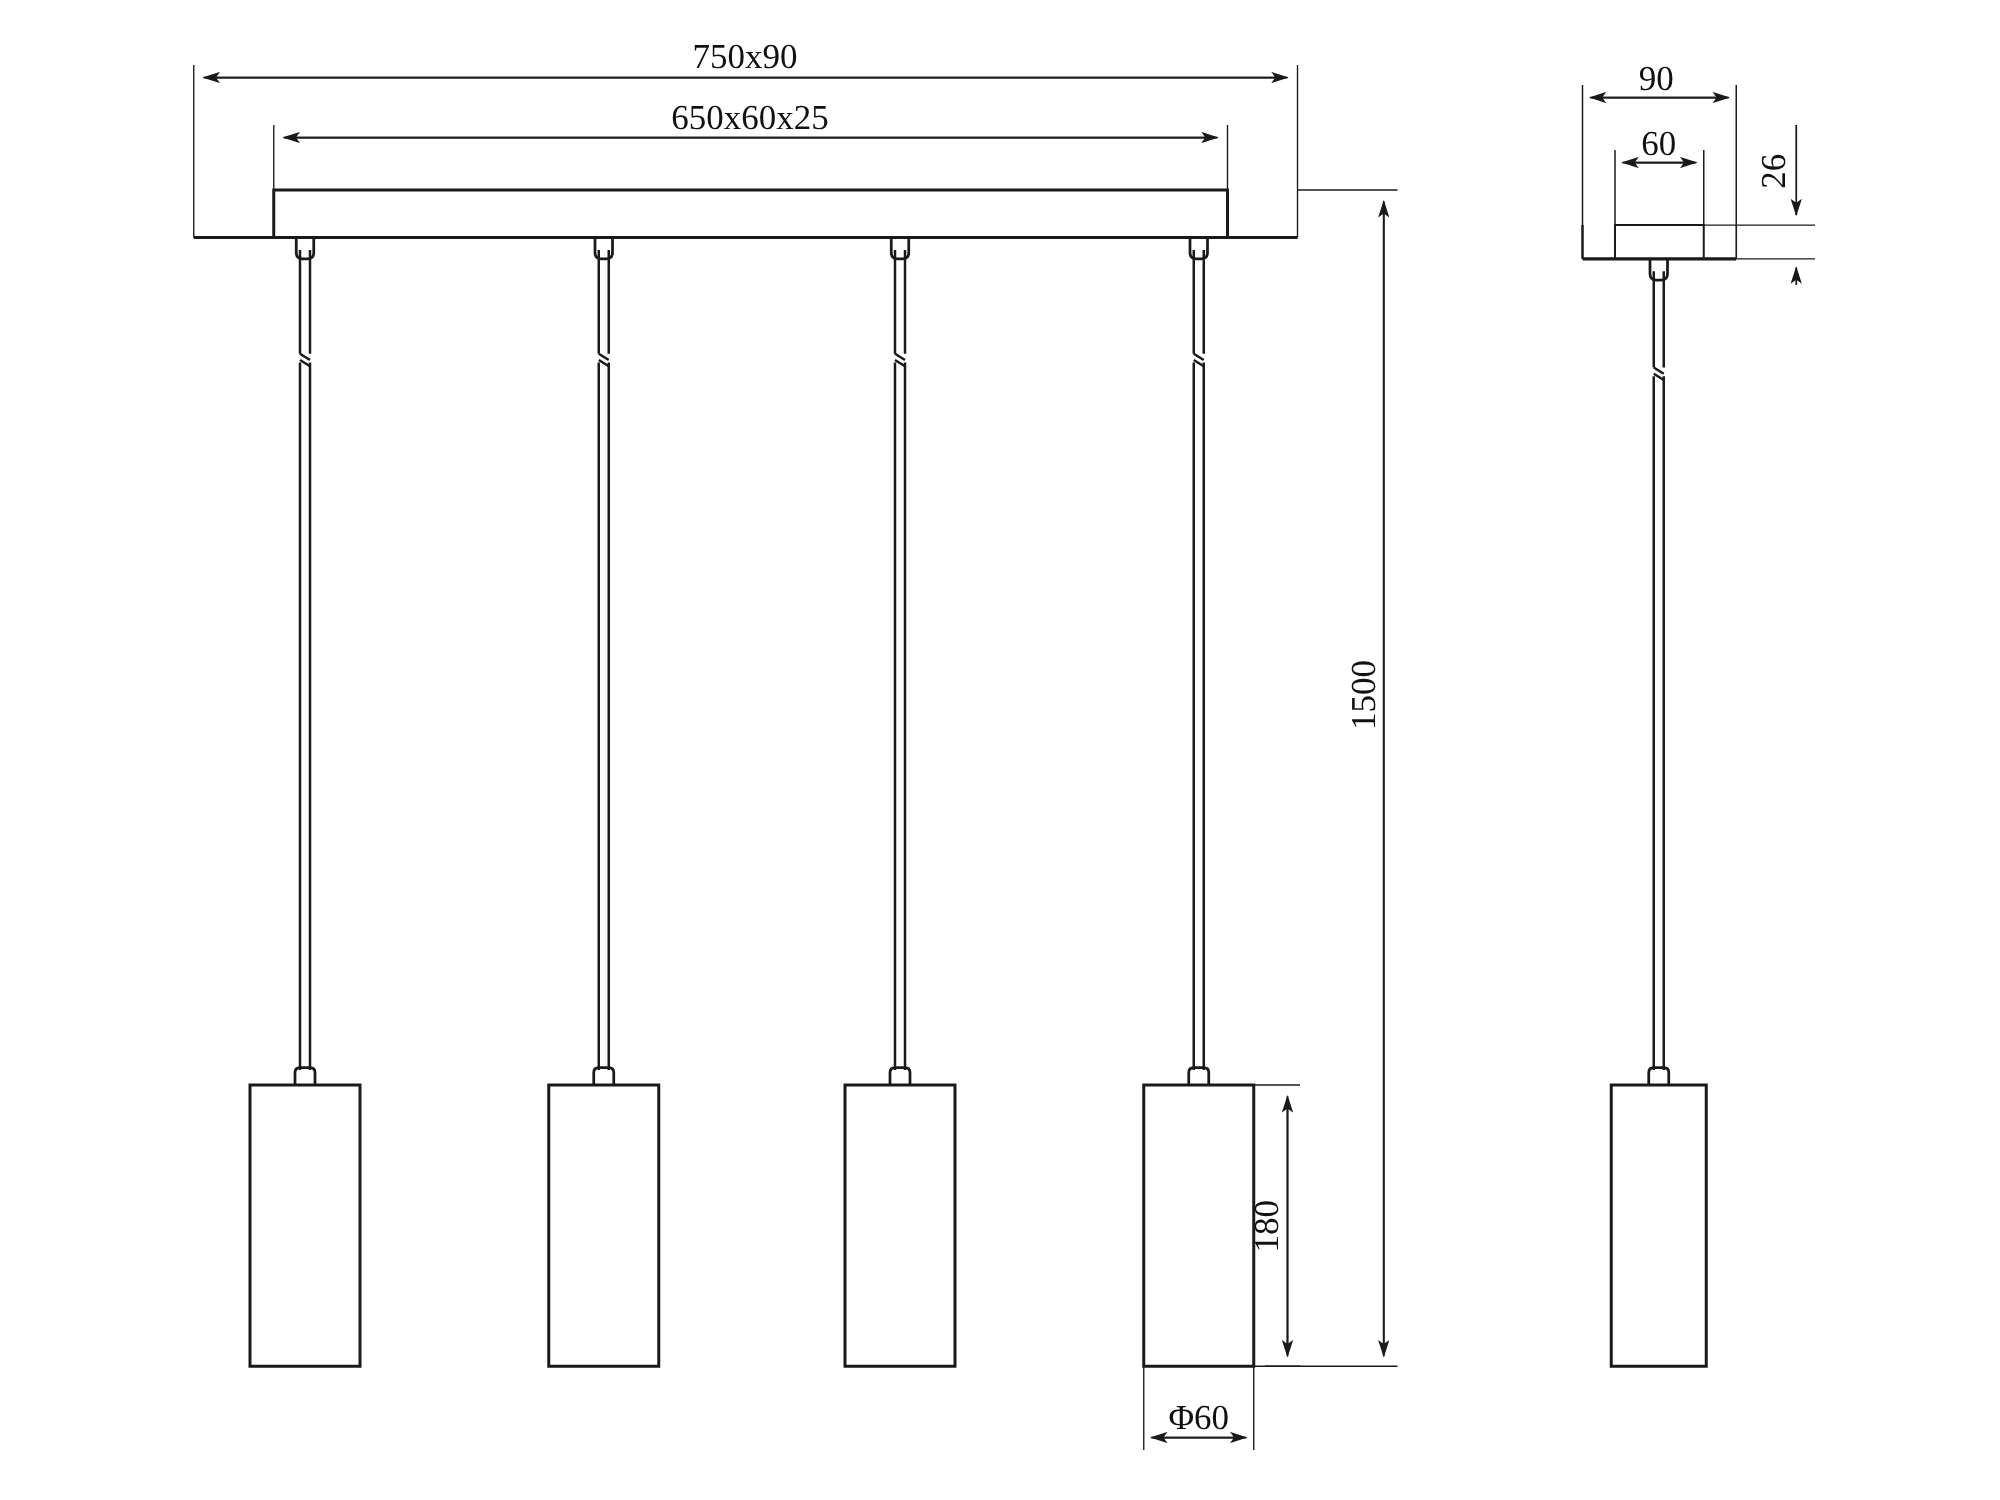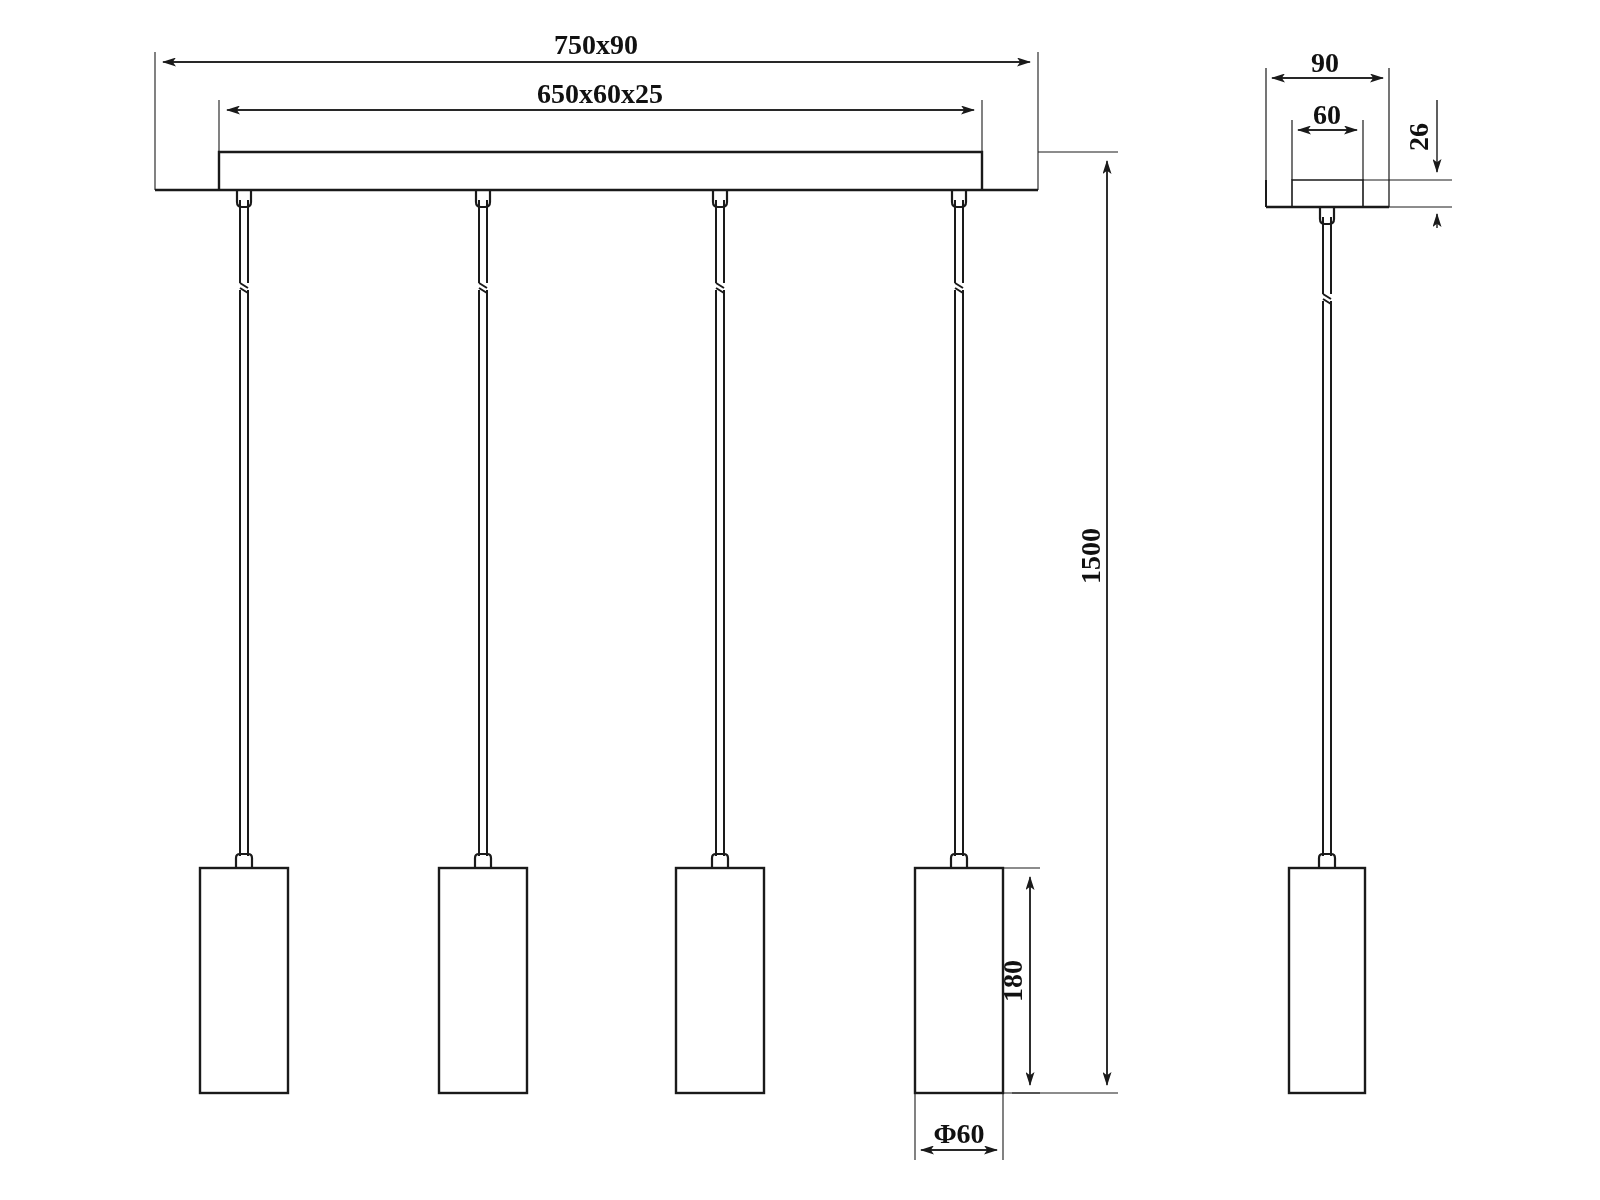--- a/index.html
+++ b/index.html
@@ -1,18 +1,18 @@
 <!DOCTYPE html>
 <html><head>
 <meta charset="utf-8">
 <style>
   html,body{margin:0;padding:0;background:#ffffff;}
   body{width:1600px;height:1200px;overflow:hidden;
        font-family:"Liberation Serif","DejaVu Serif",serif;}
-  #stage{position:relative;width:1600px;height:1200px;background:#fff;font-weight:bold;}
+  #stage{position:relative;width:1600px;height:1200px;background:#fff;}
   svg{display:block;}
   text{font-family:"Liberation Serif","DejaVu Serif",serif;fill:#111;}
 </style>
 </head>
 <body>
 
 <div id="stage">
 
   <svg width="1600" height="1200" viewBox="0 0 1600 1200">
 

